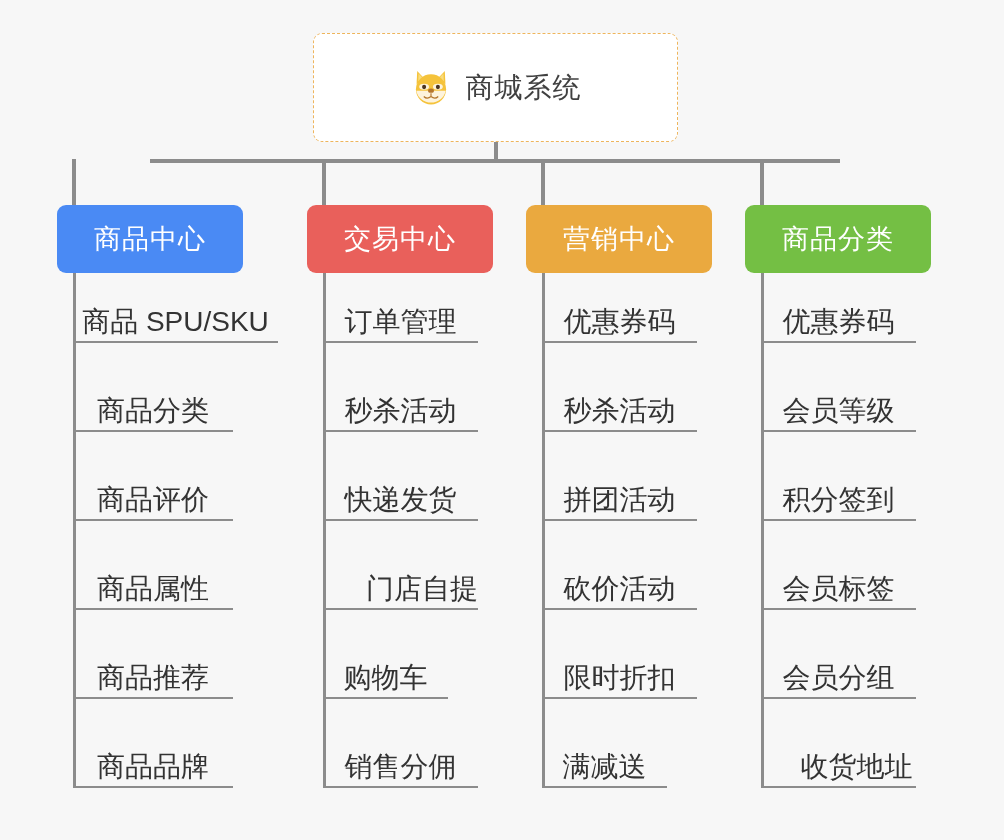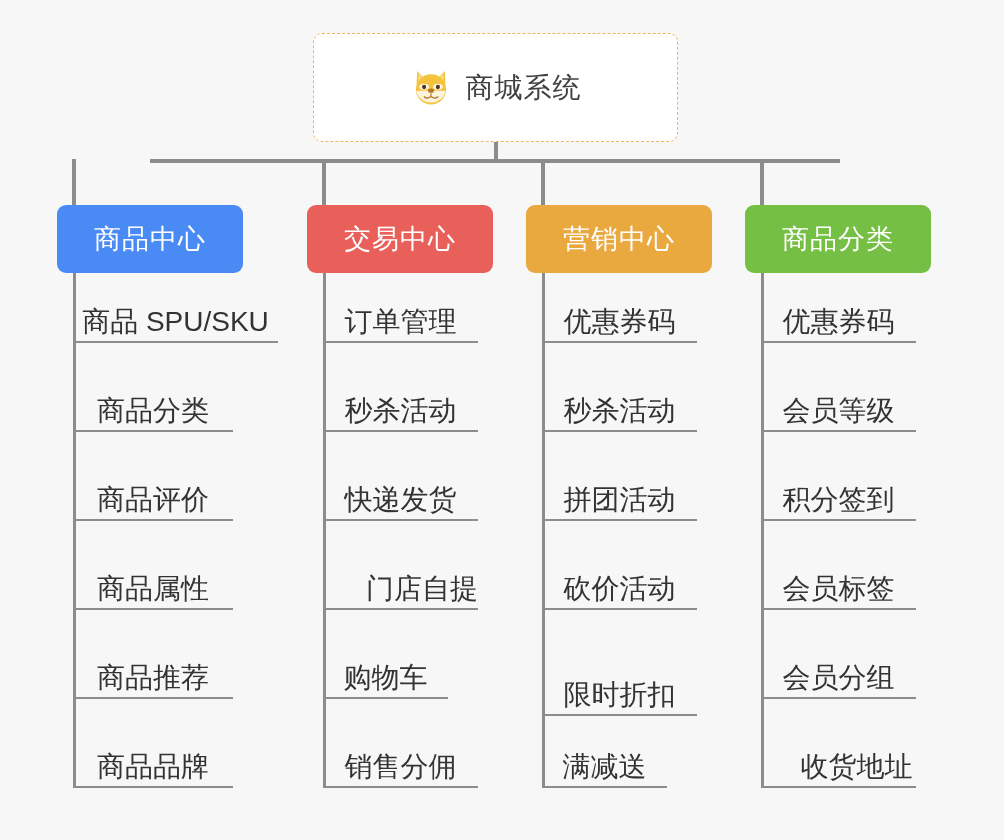--- a/index.html
+++ b/index.html
@@ -203,21 +203,21 @@
       </div>
       <div class="leaf" style="left: 542px; top: 386px; width: 155px;">
         <span class="leaf-label">秒杀活动</span>
       </div>
       <div class="leaf" style="left: 542px; top: 475px; width: 155px;">
         <span class="leaf-label">拼团活动</span>
       </div>
       <div class="leaf" style="left: 542px; top: 564px; width: 155px;">
         <span class="leaf-label">砍价活动</span>
       </div>
-      <div class="leaf" style="left: 542px; top: 670px; width: 155px; text-align: center;">
+      <div class="leaf" style="left: 542px; top: 653px; width: 155px; text-align: center;">
         <span class="leaf-label">限时折扣</span>
       </div>
       <div class="leaf" style="left: 542px; top: 742px; width: 125px;">
         <span class="leaf-label">满减送</span>
       </div>
       <div class="conn conn-drop" style="left: 760px;"></div>
       <div class="cat-header" style="left: 745px; width: 186px; background: rgb(116, 191, 68);">
         <span>商品分类</span>
       </div>
       <div class="spine" style="left: 761px; height: 515px;"></div>

